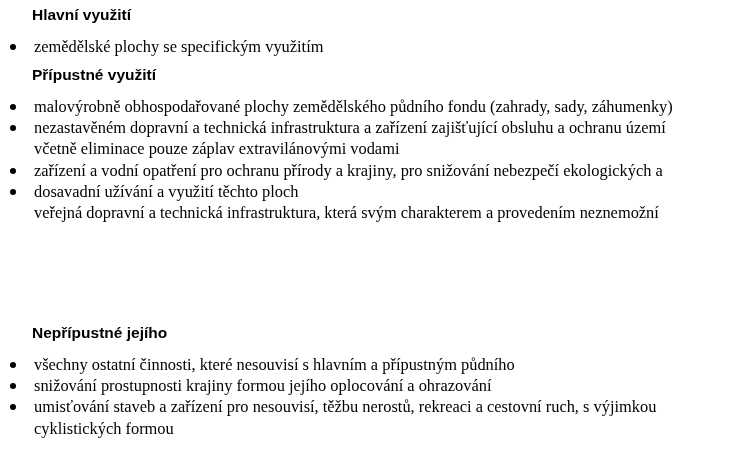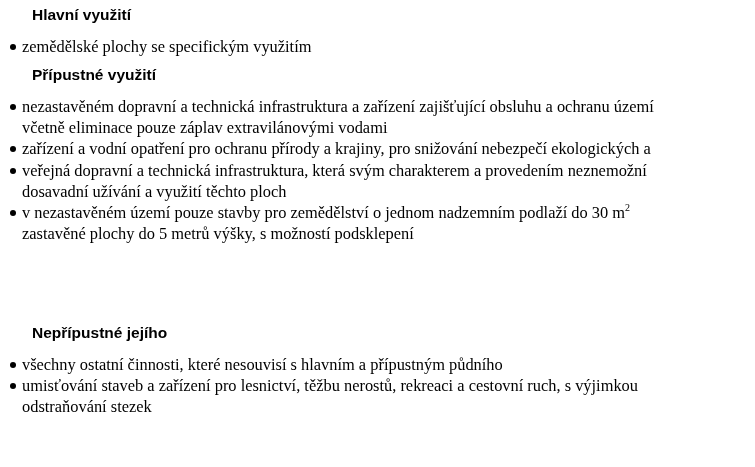--- a/index.html
+++ b/index.html
@@ -11,21 +11,21 @@
     font-size: 15.5px;
     position: absolute;
     left: 32px;
     margin: 0;
     line-height: 20px;
     white-space: nowrap;
   }
   ul.items { list-style: none; margin: 0; padding: 0; position: absolute; left: 0; width: 755px; }
   ul.items li {
     position: relative;
-    padding-left: 22px;
+    padding-left: 34px;
     font-family: "Liberation Serif", serif;
     font-size: 16.4px;
     line-height: 21.2px;
     white-space: nowrap;
   }
   ul.items li .bullet {
     position: absolute;
     left: 10px;
     top: 8px;
     width: 6px;
@@ -46,45 +46,48 @@
     <li>
         <span class="bullet"></span>
         <span class="line">zemědělské plochy se specifickým využitím</span>
       </li>
   </ul>
 
   <h3 class="heading" style="top:65px">Přípustné využití</h3>
   <ul class="items" style="top:96px">
     <li>
         <span class="bullet"></span>
+        <span class="line">malovýrobně obhospodařované plochy zemědělského půdního fondu (zahrady, sady, záhumenky)</span>
+      </li>
+    <li>
+        <span class="bullet"></span>
         <span class="line">nezastavěném dopravní a technická infrastruktura a zařízení zajišťující obsluhu a ochranu území</span>
         <span class="line">včetně eliminace pouze záplav extravilánovými vodami</span>
       </li>
     <li>
         <span class="bullet"></span>
         <span class="line">zařízení a vodní opatření pro ochranu přírody a krajiny, pro snižování nebezpečí ekologických a</span>
       </li>
     <li>
         <span class="bullet"></span>
+        <span class="line">dosavadní užívání a využití těchto ploch</span>
         <span class="line">veřejná dopravní a technická infrastruktura, která svým charakterem a provedením neznemožní</span>
-        <span class="line">dosavadní užívání a využití těchto ploch</span>
-      </li>
-    <li>
-        <span class="bullet"></span>
-        <span class="line"><span>v nezastavěném území pouze stavby pro zemědělství o jednom nadzemním podlaží do 30 m</span><sup>2</sup></span>
-        <span class="line">zastavěné plochy do 5 metrů výšky, s možností podsklepení</span>
       </li>
   </ul>
 
   <h3 class="heading" style="top:323px">Nepřípustné jejího</h3>
   <ul class="items" style="top:354px">
     <li>
         <span class="bullet"></span>
         <span class="line">všechny ostatní činnosti, které nesouvisí s hlavním a přípustným půdního</span>
       </li>
     <li>
         <span class="bullet"></span>
-        <span class="line">umisťování staveb a zařízení pro lesnictví, těžbu nerostů, rekreaci a cestovní ruch, s výjimkou</span>
-        <span class="line">odstraňování stezek</span>
+        <span class="line">snižování prostupnosti krajiny formou jejího oplocování a ohrazování</span>
+      </li>
+    <li>
+        <span class="bullet"></span>
+        <span class="line">umisťování staveb a zařízení pro nesouvisí, těžbu nerostů, rekreaci a cestovní ruch, s výjimkou</span>
+        <span class="line">cyklistických formou</span>
       </li>
   </ul>
 
 </div>
 
 </body></html>

